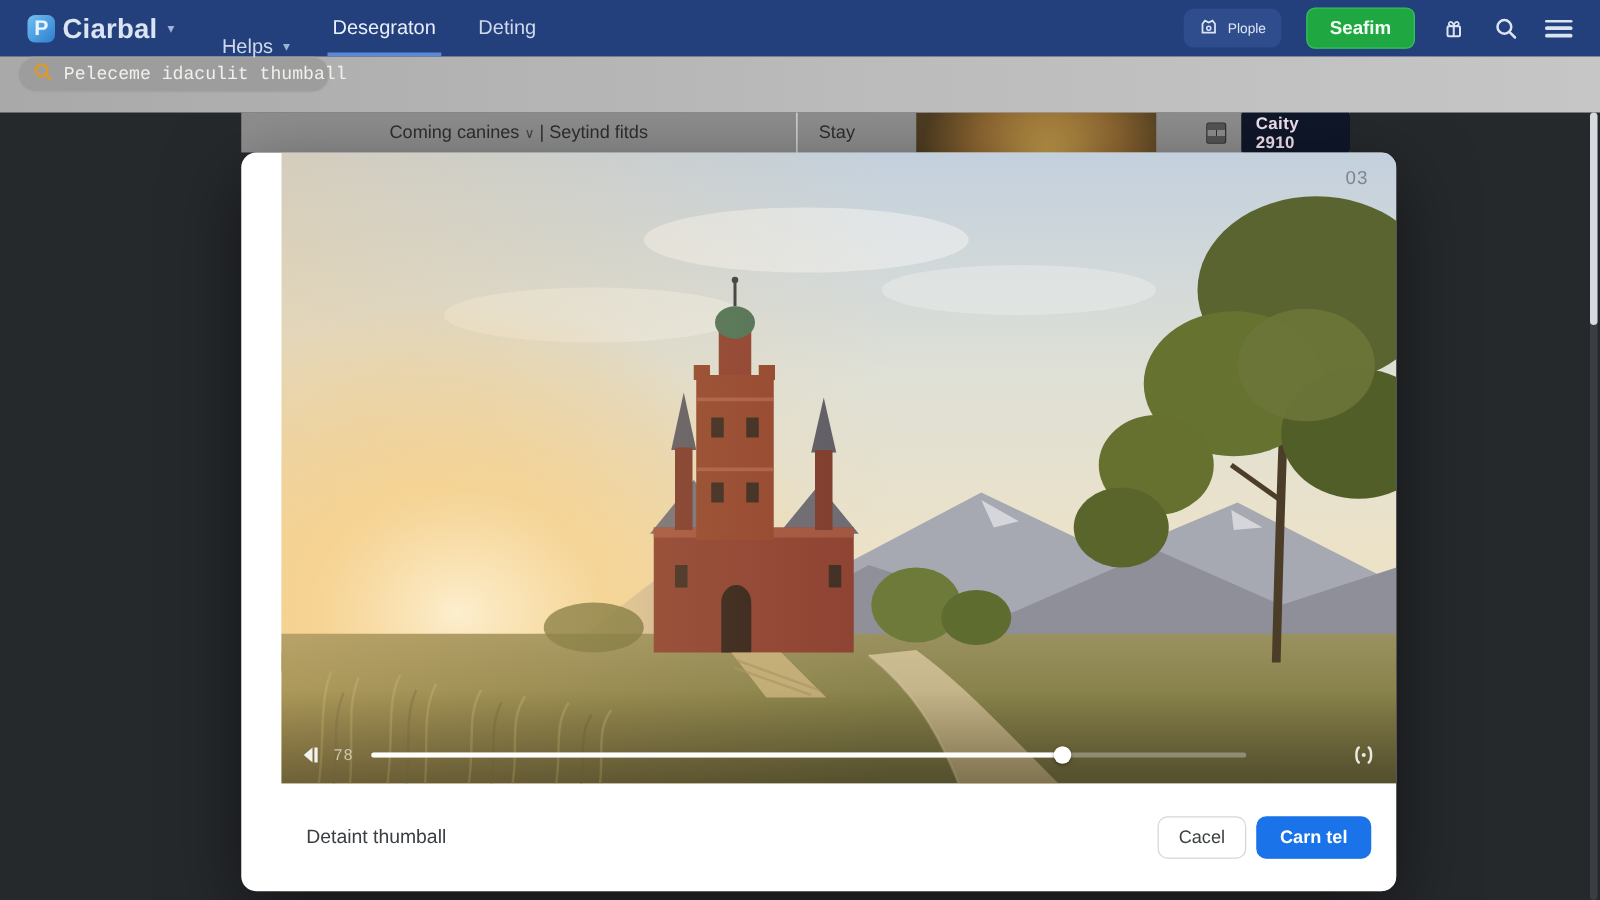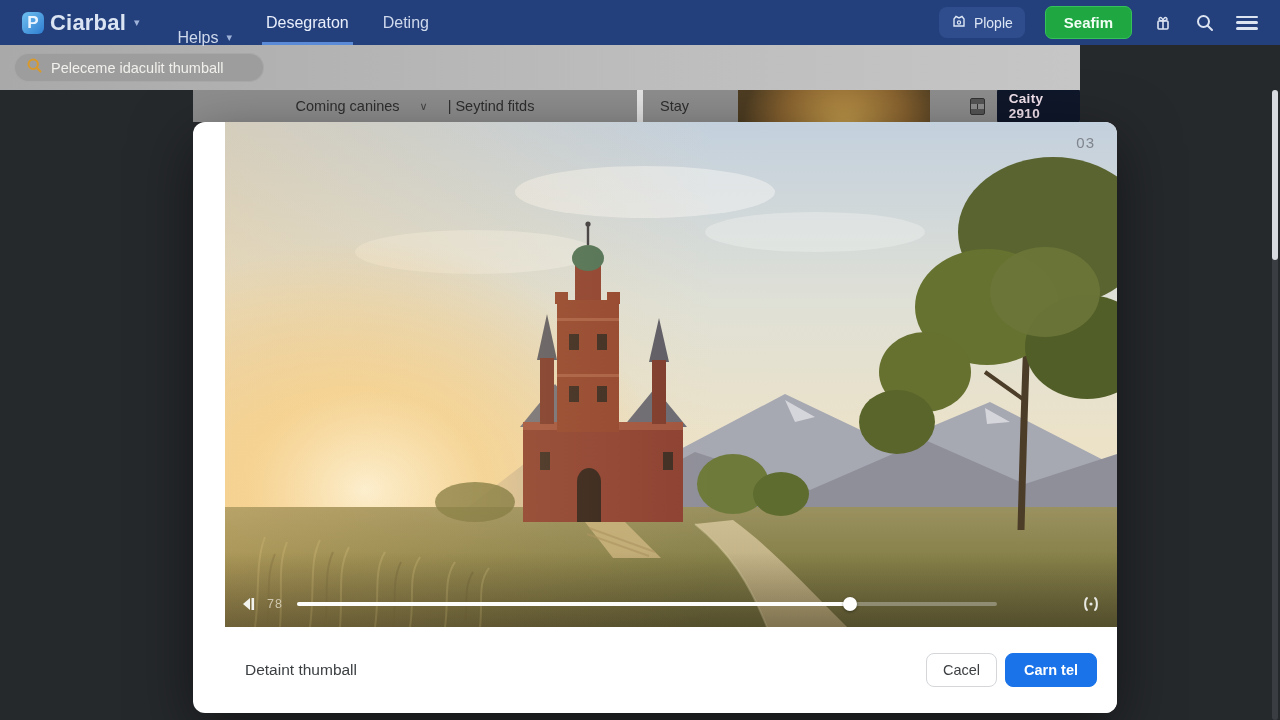--- a/index.html
+++ b/index.html
@@ -10,34 +10,34 @@
   .nav-left{display:flex;align-items:center;gap:6px;padding-left:22px;}
   .logo{display:flex;align-items:center;gap:6px;cursor:pointer;}
   .logo-p{width:22px;height:22px;border-radius:6px;background:linear-gradient(135deg,#6fc0f0,#2e7dd1);color:#eaf4ff;font-weight:bold;font-size:17px;display:flex;align-items:center;justify-content:center;}
   .brand{color:#dbe4f2;font-size:22px;font-weight:bold;letter-spacing:.2px;}
   .chev{color:#9fb3d9;font-size:11px;margin-left:2px;}
   .nav-item{color:#cfd9ec;font-size:16px;padding:0 14px;height:45px;display:flex;align-items:center;gap:6px;position:relative;cursor:pointer;}
   .nav-item.first{margin-left:18px;margin-top:30px;}
   .nav-item.active{color:#e8eefb;}
   .nav-item.active::after{content:"";position:absolute;left:10px;right:10px;bottom:0;height:3px;background:#5b8bd6;}
   .nav-right{display:flex;align-items:center;gap:20px;padding-right:22px;}
-  .people{display:flex;align-items:center;gap:7px;background:#2f4d8c;border-radius:8px;padding:6px 12px;color:#dde6f5;font-size:14px;cursor:pointer;}
+  .people{display:flex;align-items:center;gap:7px;background:#2f4d8c;border-radius:8px;padding:6px 12px;color:#dde6f5;font-size:11px;cursor:pointer;}
   .cta{background:#1fa742;border:1px solid #36c25a;color:#f2fff5;font-size:15px;font-weight:bold;border-radius:7px;padding:7px 18px;cursor:pointer;font-family:inherit;}
   .icon-btn{width:22px;height:22px;display:flex;align-items:center;justify-content:center;cursor:pointer;}
   .burger{width:22px;height:14px;display:flex;flex-direction:column;justify-content:space-between;cursor:pointer;}
   .burger span{display:block;height:2.5px;background:#dce4f2;border-radius:2px;}
 
   
-  .searchbar{position:absolute;left:0;top:45px;width:1080px;height:45px;background:linear-gradient(90deg,#a9a9a9,#bdbdbd 60%,#c6c6c6);z-index:30;display:flex;align-items:center;}
+  .searchbar{position:absolute;left:0;top:45px;width:1280px;height:45px;background:linear-gradient(90deg,#a9a9a9,#bdbdbd 60%,#c6c6c6);z-index:30;display:flex;align-items:flex-start;font-family:Liberation Mono, monospace;}
   .search-pill{margin-left:14px;width:226px;height:29px;border-radius:15px;background:#9d9d9d;display:flex;align-items:center;gap:8px;padding:0 12px;box-shadow:inset 0 0 0 1px rgba(255,255,255,.12);}
   .search-pill .q{color:#f1f0ec;font-size:14.5px;white-space:nowrap;}
 
   
   .strip{position:absolute;left:193px;top:90px;width:887px;height:32px;background:#8e8e8e;display:flex;align-items:center;z-index:10;}
-  .strip .cell-left{flex:0 0 444px;display:flex;align-items:center;justify-content:center;gap:20px;color:#2e2e2e;font-size:14.5px;border-right:6px solid #e5e5e5;height:100%;}
+  .strip .cell-left{flex:0 0 444px;display:flex;align-items:center;justify-content:center;gap:4px;color:#2e2e2e;font-size:14.5px;border-right:1px solid #e5e5e5;height:100%;}
   .strip .cell-stay{flex:0 0 95px;display:flex;align-items:center;color:#2e2e2e;font-size:14.5px;padding-left:17px;height:100%;box-sizing:border-box;}
   .strip .thumb{flex:0 0 192px;height:100%;background:radial-gradient(circle at 55% 130%,#c9a14e,#8a6430 55%,#4e3d22 90%);}
   .strip .cell-right{flex:1;height:100%;display:flex;align-items:center;gap:12px;padding-left:40px;}
   .grid-icon{width:15px;height:15px;border:1.5px solid #333;border-radius:2px;background:linear-gradient(#555 33%,transparent 33%,transparent 66%,#555 66%),linear-gradient(90deg,transparent 48%,#333 48%,#333 56%,transparent 56%);}
   .badge{background:#0f172a;color:#f3e3ee;font-size:13.5px;font-weight:bold;border-radius:4px;padding:3px 12px;letter-spacing:.3px;}
 
   
   .scrollbar{position:absolute;right:2px;top:90px;width:6px;height:630px;background:#3a3e42;border-radius:3px;z-index:15;}
   .scrollbar .thumb-bar{position:absolute;top:0;left:0;width:6px;height:170px;background:#d7dbdf;border-radius:3px;}
 

